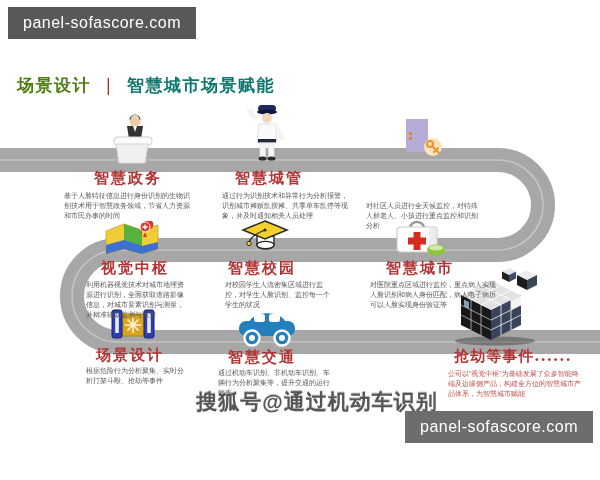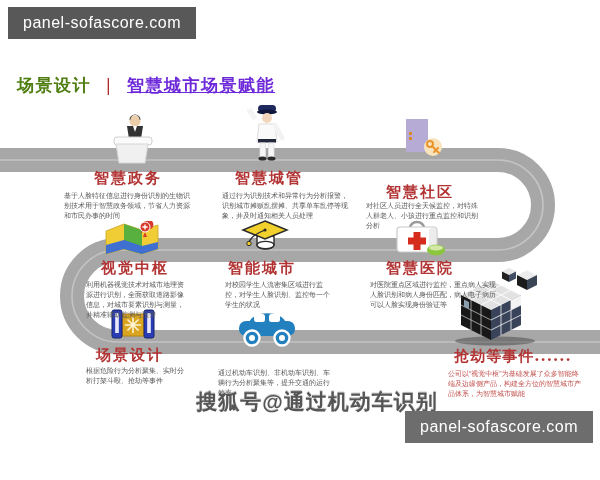--- a/index.html
+++ b/index.html
@@ -7,21 +7,21 @@
          font-family:"Liberation Sans",sans-serif;}
   .road-svg{position:absolute;left:0;top:0;width:600px;height:480px;z-index:1;}
   .wm{position:absolute;background:#585858;color:#fff;font-size:16px;padding:7px 15px;
       letter-spacing:.5px;z-index:8;font-family:"Liberation Sans",sans-serif;}
   .wm-top{left:8px;top:7px;}
   .wm-bottom{right:7px;bottom:13px;background:#6d6d6d;}
   .page-title{position:absolute;left:17px;top:74px;font-family:"DejaVu Serif",serif;
       font-size:17px;font-weight:bold;letter-spacing:1.5px;z-index:3;white-space:nowrap;}
   .t-prefix{color:#4d7c0f;}
   .t-sep{color:#b02b2b;margin:0 7px;font-weight:normal;}
-  .t-main{color:#6d28d9;text-decoration:underline;}
+  .t-main{color:#0f766e;}
   .slabel{position:absolute;font-family:"DejaVu Serif",serif;font-weight:bold;font-size:15px;
       color:#b23434;text-align:center;letter-spacing:2px;z-index:3;white-space:nowrap;}
   .sdesc{position:absolute;font-size:7px;line-height:1.45;color:#585858;z-index:3;}
   .sdesc.red{color:#c0504d;z-index:4;}
   .iconbox{position:absolute;z-index:2;}
   .cubebox{z-index:3;}
   .overlay-wm{position:absolute;left:112px;top:388px;width:410px;text-align:center;z-index:6;
       font-size:21px;font-weight:bold;color:#474747;letter-spacing:1px;white-space:nowrap;
       text-shadow:0 1px 0 rgba(255,255,255,.75), 0 -1px 1px rgba(0,0,0,.35);opacity:.92;}
 </style>
@@ -162,25 +162,25 @@
       <polygon points="62,7 72,12 72,22 62,17" fill="#1c1c1c"></polygon>
       <polygon points="72,12 82,7 82,17 72,22" fill="#3a4556"></polygon>
       <polygon points="54,0 61,3.5 54,7 47,3.5" fill="#e8e8e8"></polygon>
       <polygon points="47,3.5 54,7 54,14 47,10.5" fill="#222222"></polygon>
       <polygon points="54,7 61,3.5 61,10.5 54,14" fill="#424e63"></polygon>
     </svg>
   </div>
 
   <div class="slabel" style="left:68px;top:169px;width:120px">智慧政务</div>
   <div class="slabel" style="left:209px;top:169px;width:120px">智慧城管</div>
-  <div class="slabel" style="left:358px;top:183px;width:124px">智慧社区</div>
   <div class="slabel" style="left:75px;top:259px;width:120px">视觉中枢</div>
-  <div class="slabel" style="left:202px;top:259px;width:120px">智能城市</div>
-  <div class="slabel" style="left:358px;top:259px;width:124px">智慧医院</div>
+  <div class="slabel" style="left:202px;top:259px;width:120px">智慧校园</div>
+  <div class="slabel" style="left:358px;top:259px;width:124px">智慧城市</div>
   <div class="slabel" style="left:70px;top:346px;width:120px">场景设计</div>
+  <div class="slabel" style="left:202px;top:348px;width:120px">智慧交通</div>
   <div class="slabel" style="left:436px;top:347px;width:154px;letter-spacing:1px">抢劫等事件......</div>
 
   <div class="sdesc" style="left:64px;top:191px;width:130px">基于人脸特征信息进行身份识别的生物识别技术用于智慧政务领域，节省人力资源和市民办事的时间</div>
   <div class="sdesc" style="left:222px;top:191px;width:126px">通过行为识别技术和异常行为分析报警，识别城市摊贩乱摆摊、共享单车乱停等现象，并及时通知相关人员处理</div>
   <div class="sdesc" style="left:366px;top:201px;width:116px">对社区人员进行全天候监控，对特殊人群老人、小孩进行重点监控和识别分析</div>
   <div class="sdesc" style="left:86px;top:280px;width:100px">利用机器视觉技术对城市地理资源进行识别，全面获取道路影像信息，对城市要素识别与测量，并精准辅助监测与预警</div>
   <div class="sdesc" style="left:225px;top:280px;width:108px">对校园学生人流密集区域进行监控，对学生人脸识别、监控每一个学生的状况</div>
   <div class="sdesc" style="left:370px;top:280px;width:126px">对医院重点区域进行监控，重点病人实现人脸识别和病人身份匹配，病人电子病历可以人脸实现身份验证等</div>
   <div class="sdesc" style="left:86px;top:366px;width:104px">根据危险行为分析聚集、实时分析打架斗殴、抢劫等事件</div>
   <div class="sdesc" style="left:218px;top:368px;width:114px">通过机动车识别、非机动车识别、车辆行为分析聚集等，提升交通的运行效率</div>

